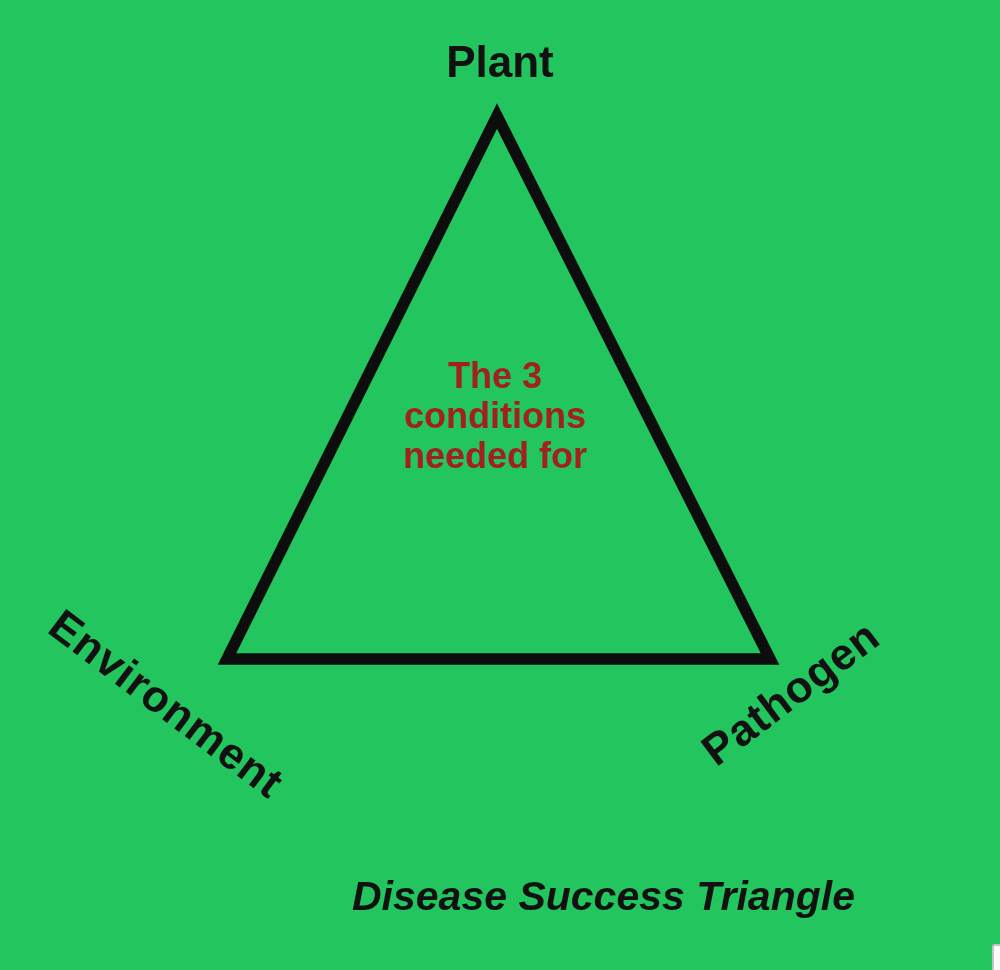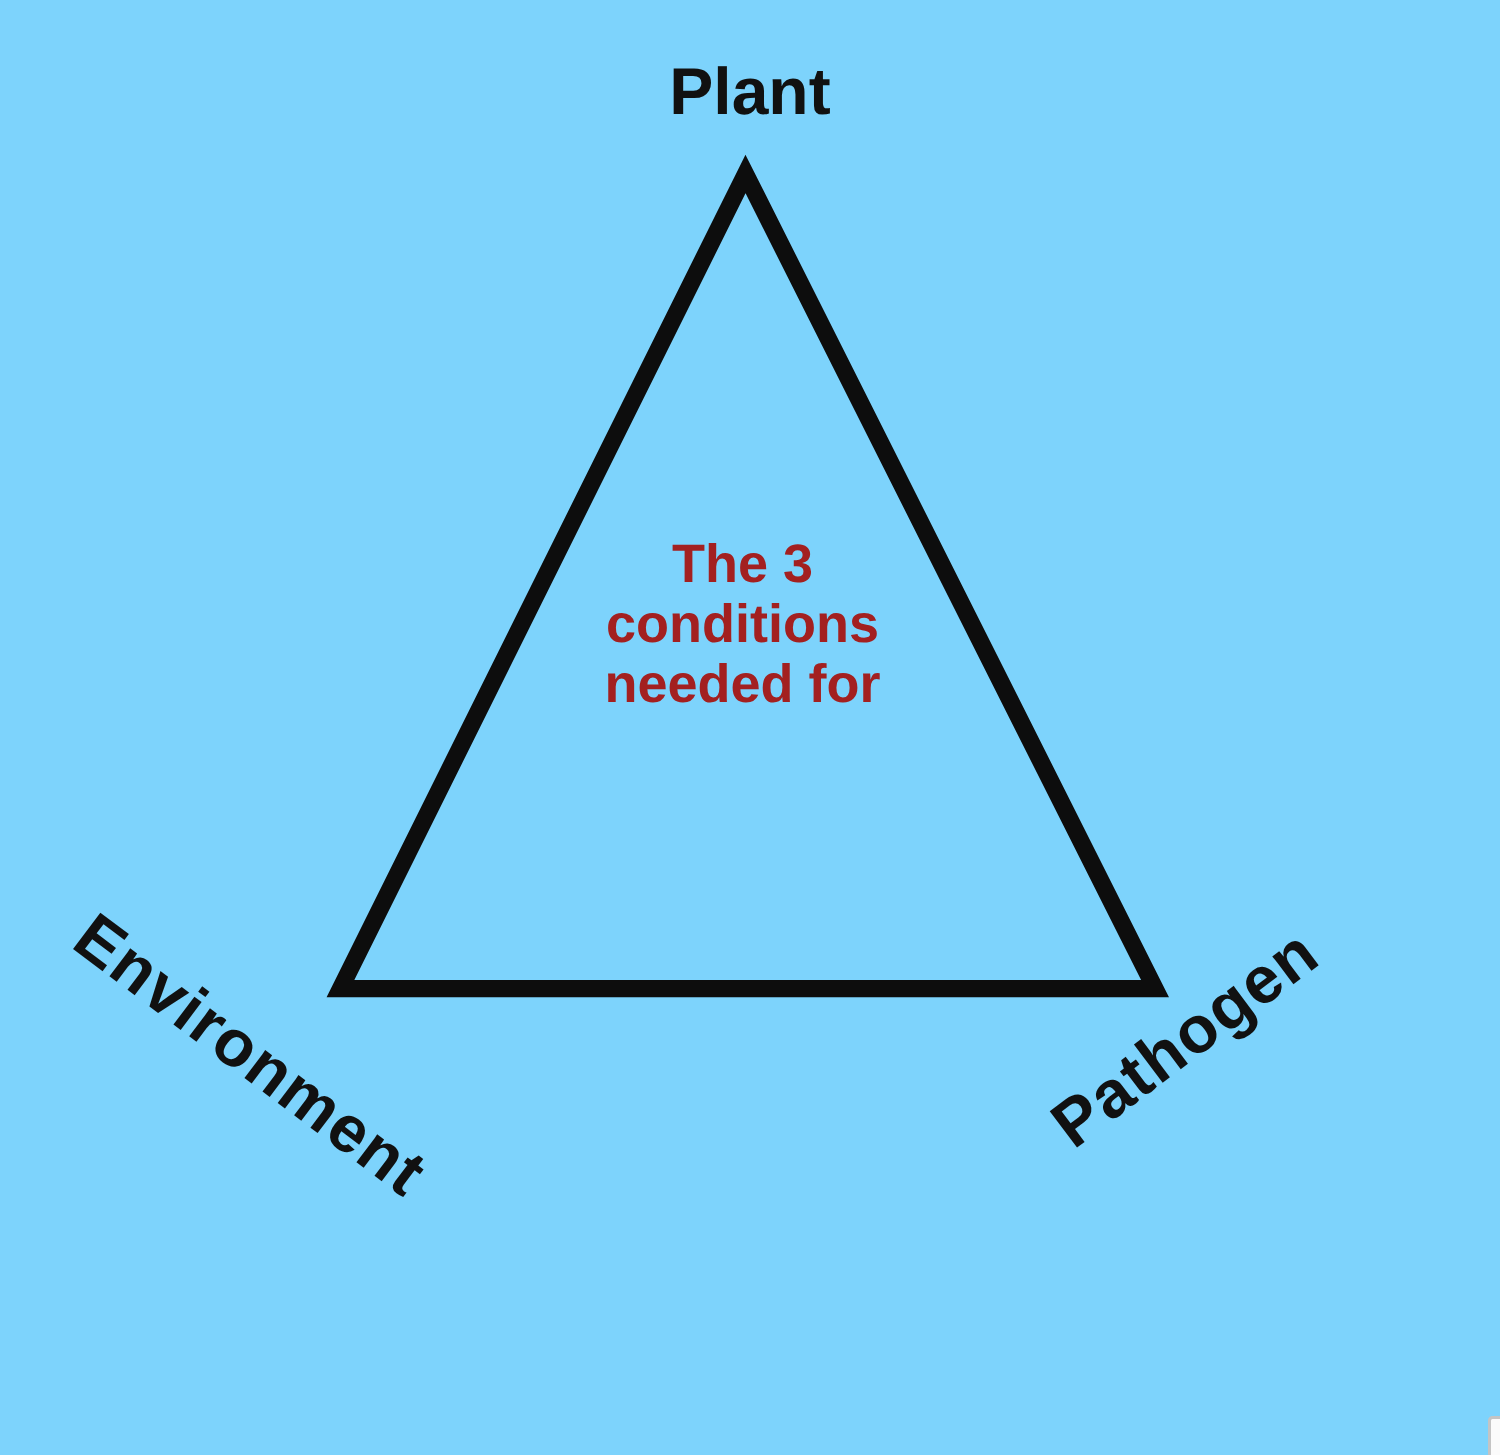--- a/index.html
+++ b/index.html
@@ -4,21 +4,21 @@
 <style>
   html, body {
     margin: 0;
     padding: 0;
     background: #ffffff;
   }
   .canvas {
     position: relative;
     width: 1000px;
     height: 970px;
-    background: #7dd3fc;
+    background: #22c55e;
     overflow: hidden;
     font-family: "Liberation Sans", sans-serif;
   }
   .vertex-label {
     position: absolute;
     font-weight: bold;
     font-size: 44px;
     line-height: 1;
     color: #111111;
     white-space: nowrap;
@@ -101,16 +101,17 @@
   <div class="center-text">
     <div>The 3</div>
     <div>conditions</div>
     <div>needed for</div>
   </div>
 
   <div class="vertex-label env">Environment</div>
 
   <div class="vertex-label path">Pathogen</div>
 
+  <div class="caption">Disease Success Triangle</div>
 
   <div class="corner-artifact"></div>
 
 </div>
 
 </body></html>

